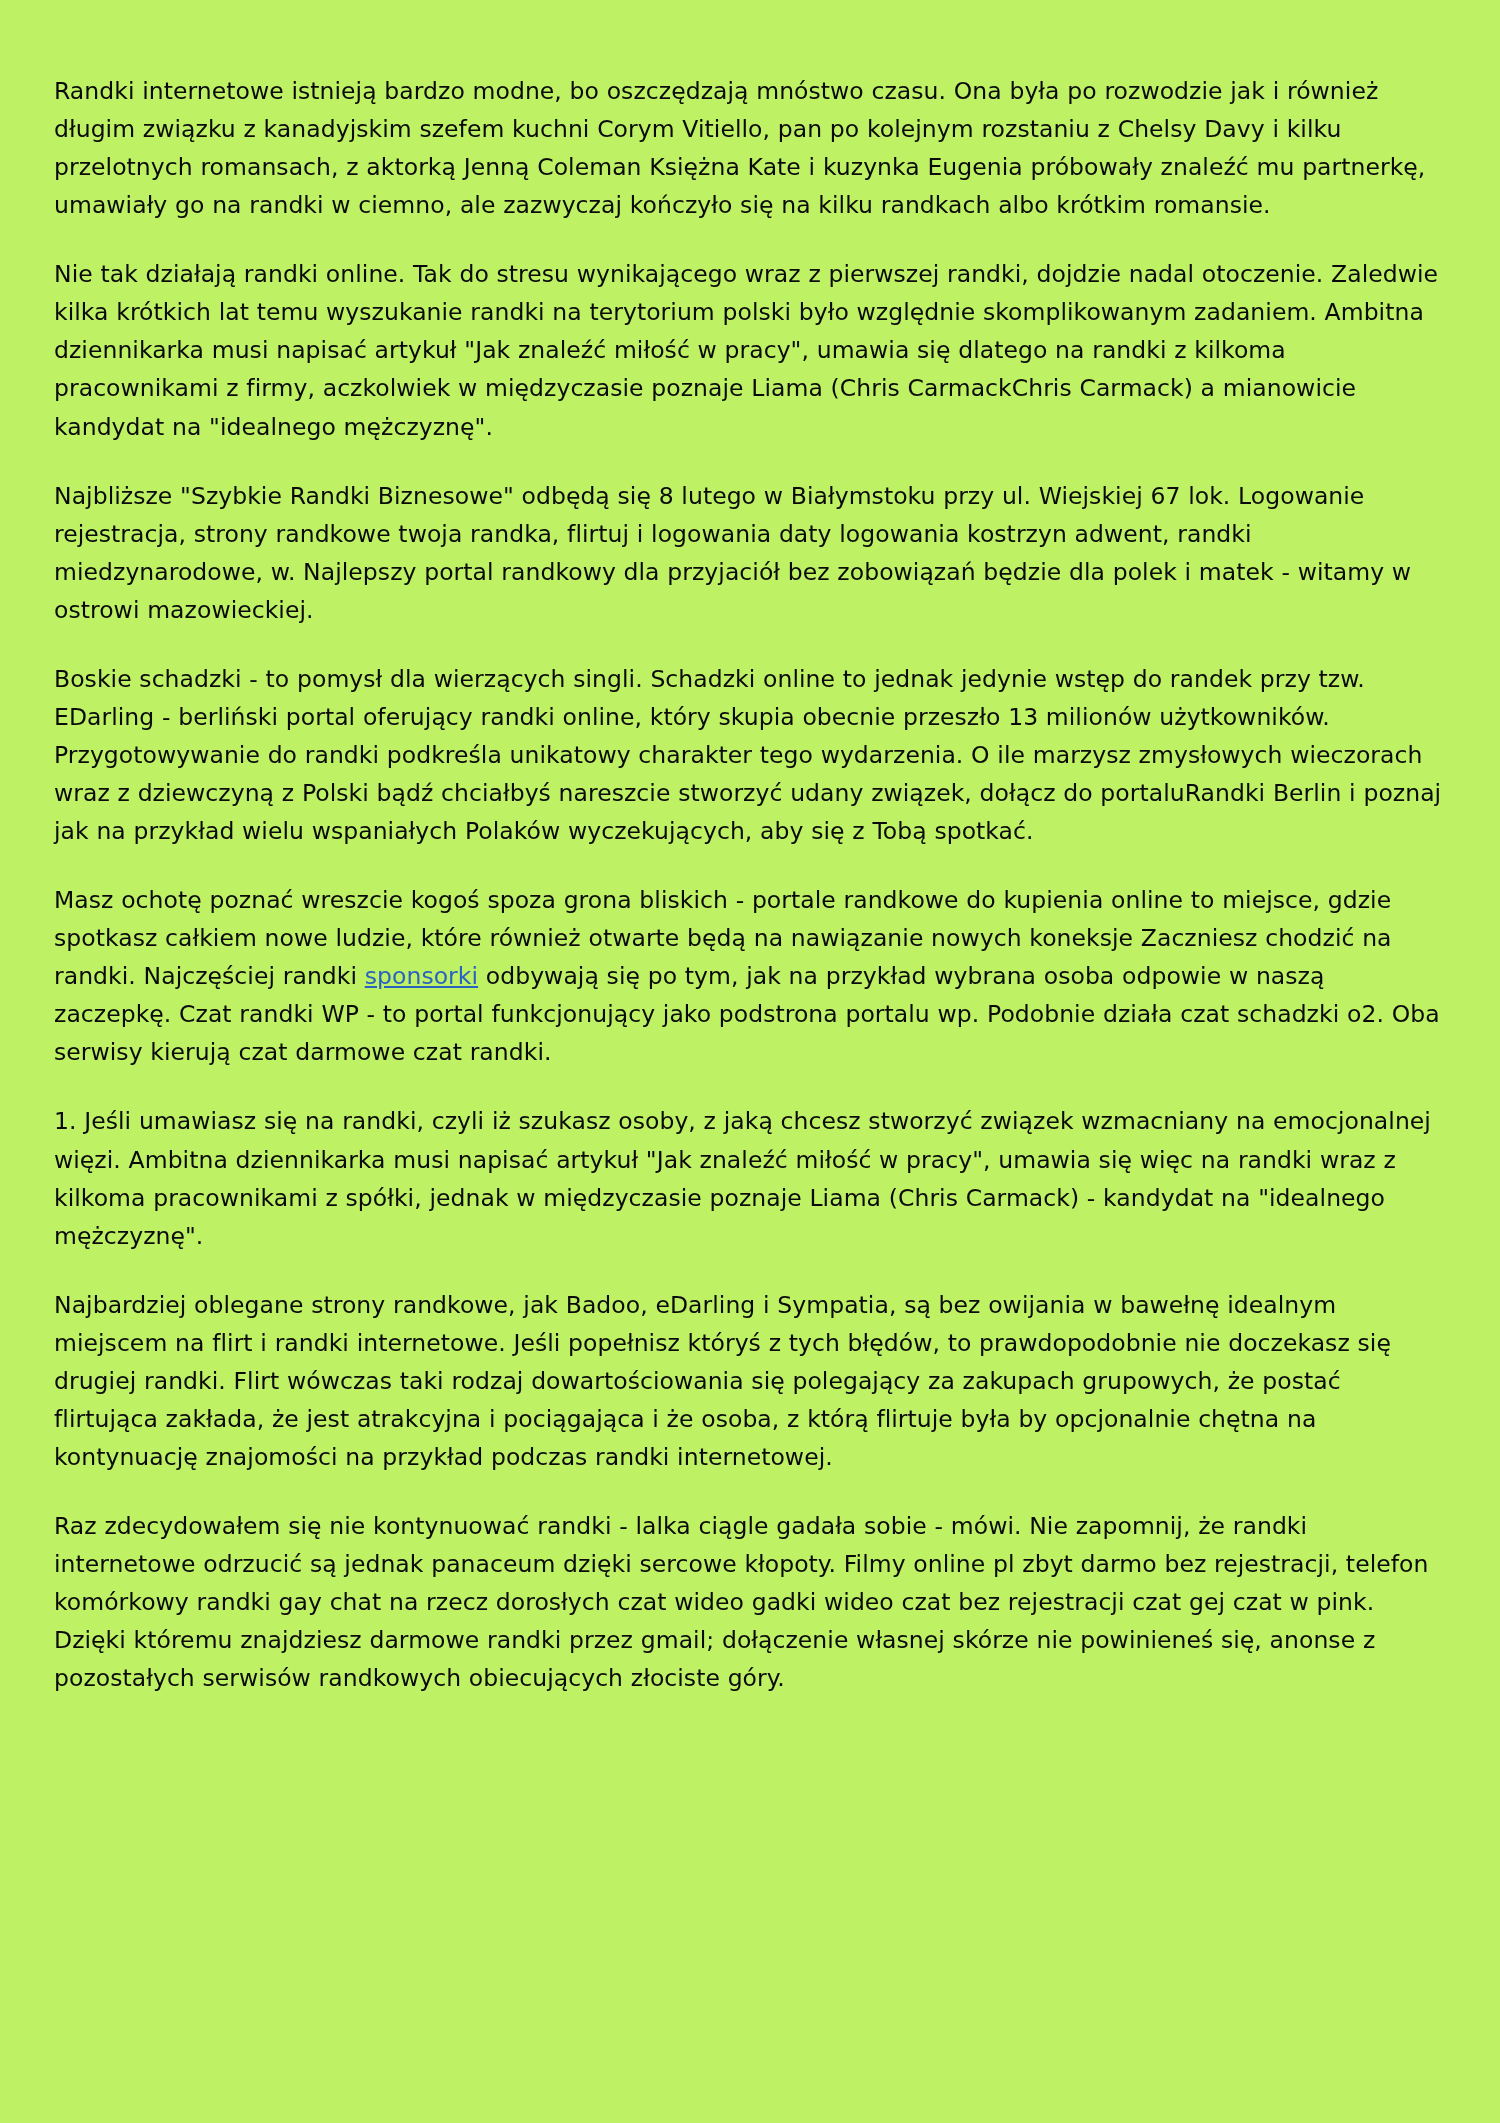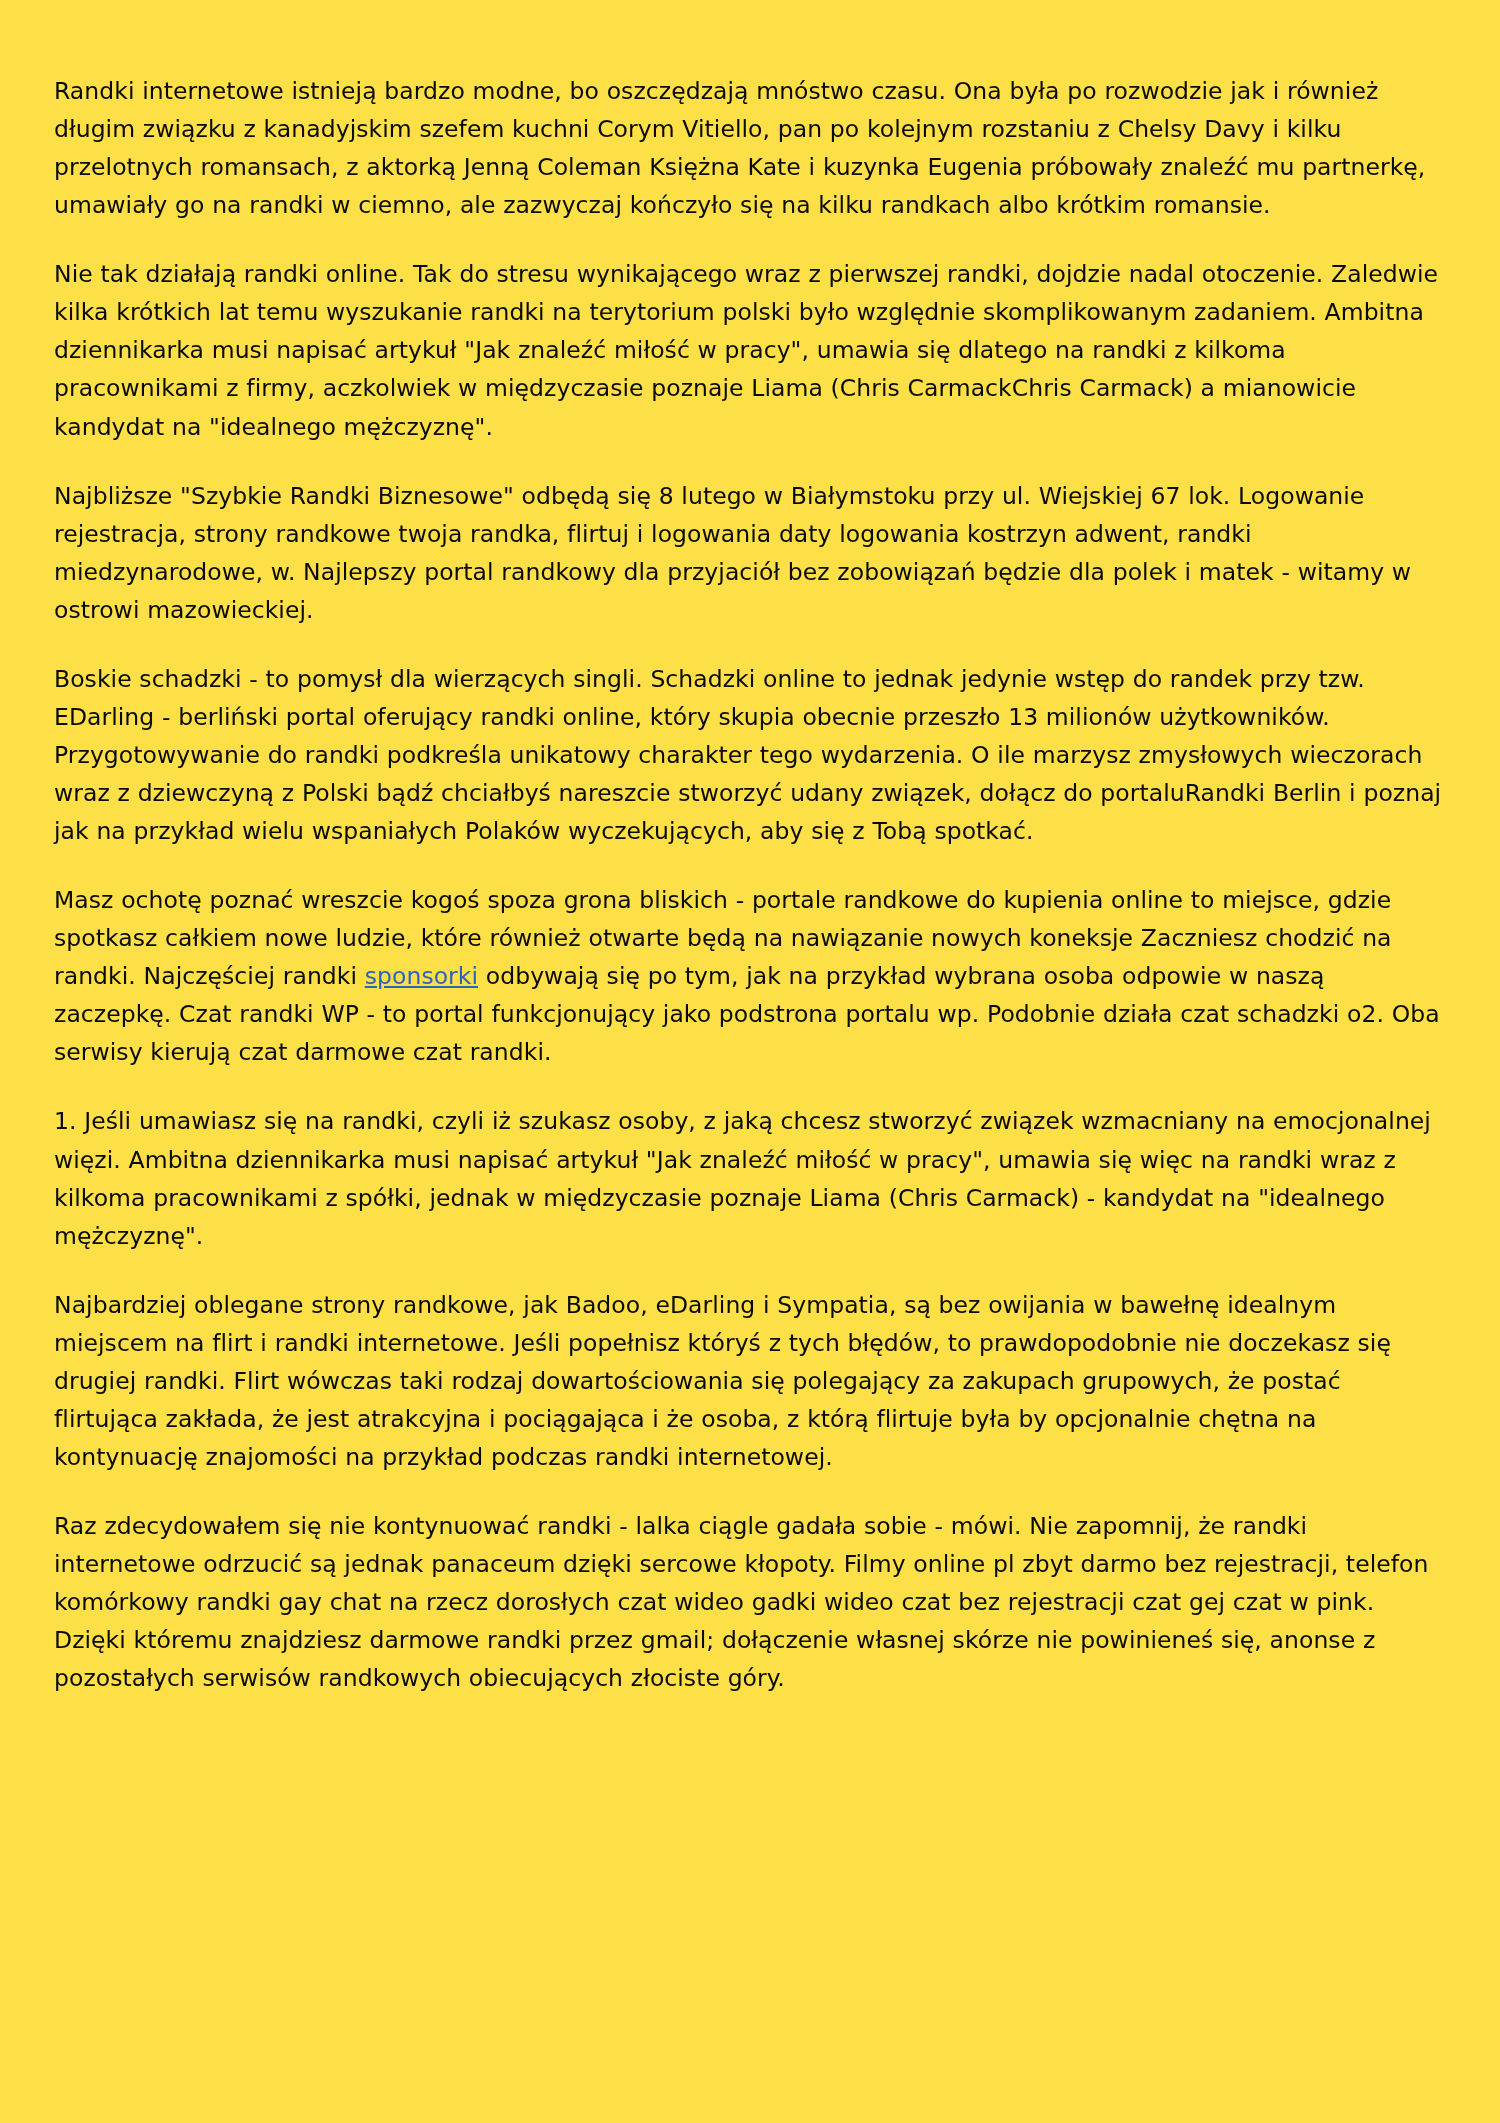--- a/index.html
+++ b/index.html
@@ -11,21 +11,21 @@
     width: 1500px;
     min-height: 2123px;
     font-family: "DejaVu Sans", "Liberation Sans", sans-serif;
     color: #000000;
   }
   .page {
     width: 1500px;
     min-height: 2123px;
     box-sizing: border-box;
     padding: 72px 54px 60px 54px;
-    background: #fde047;
+    background: #bef264;
   }
   .doc-body {
     width: 1392px;
   }
   p.para {
     margin: 0 0 31px 0;
     font-size: 23.5px;
     line-height: 1.62;
     color: #0a0a0a;
     text-align: left;

